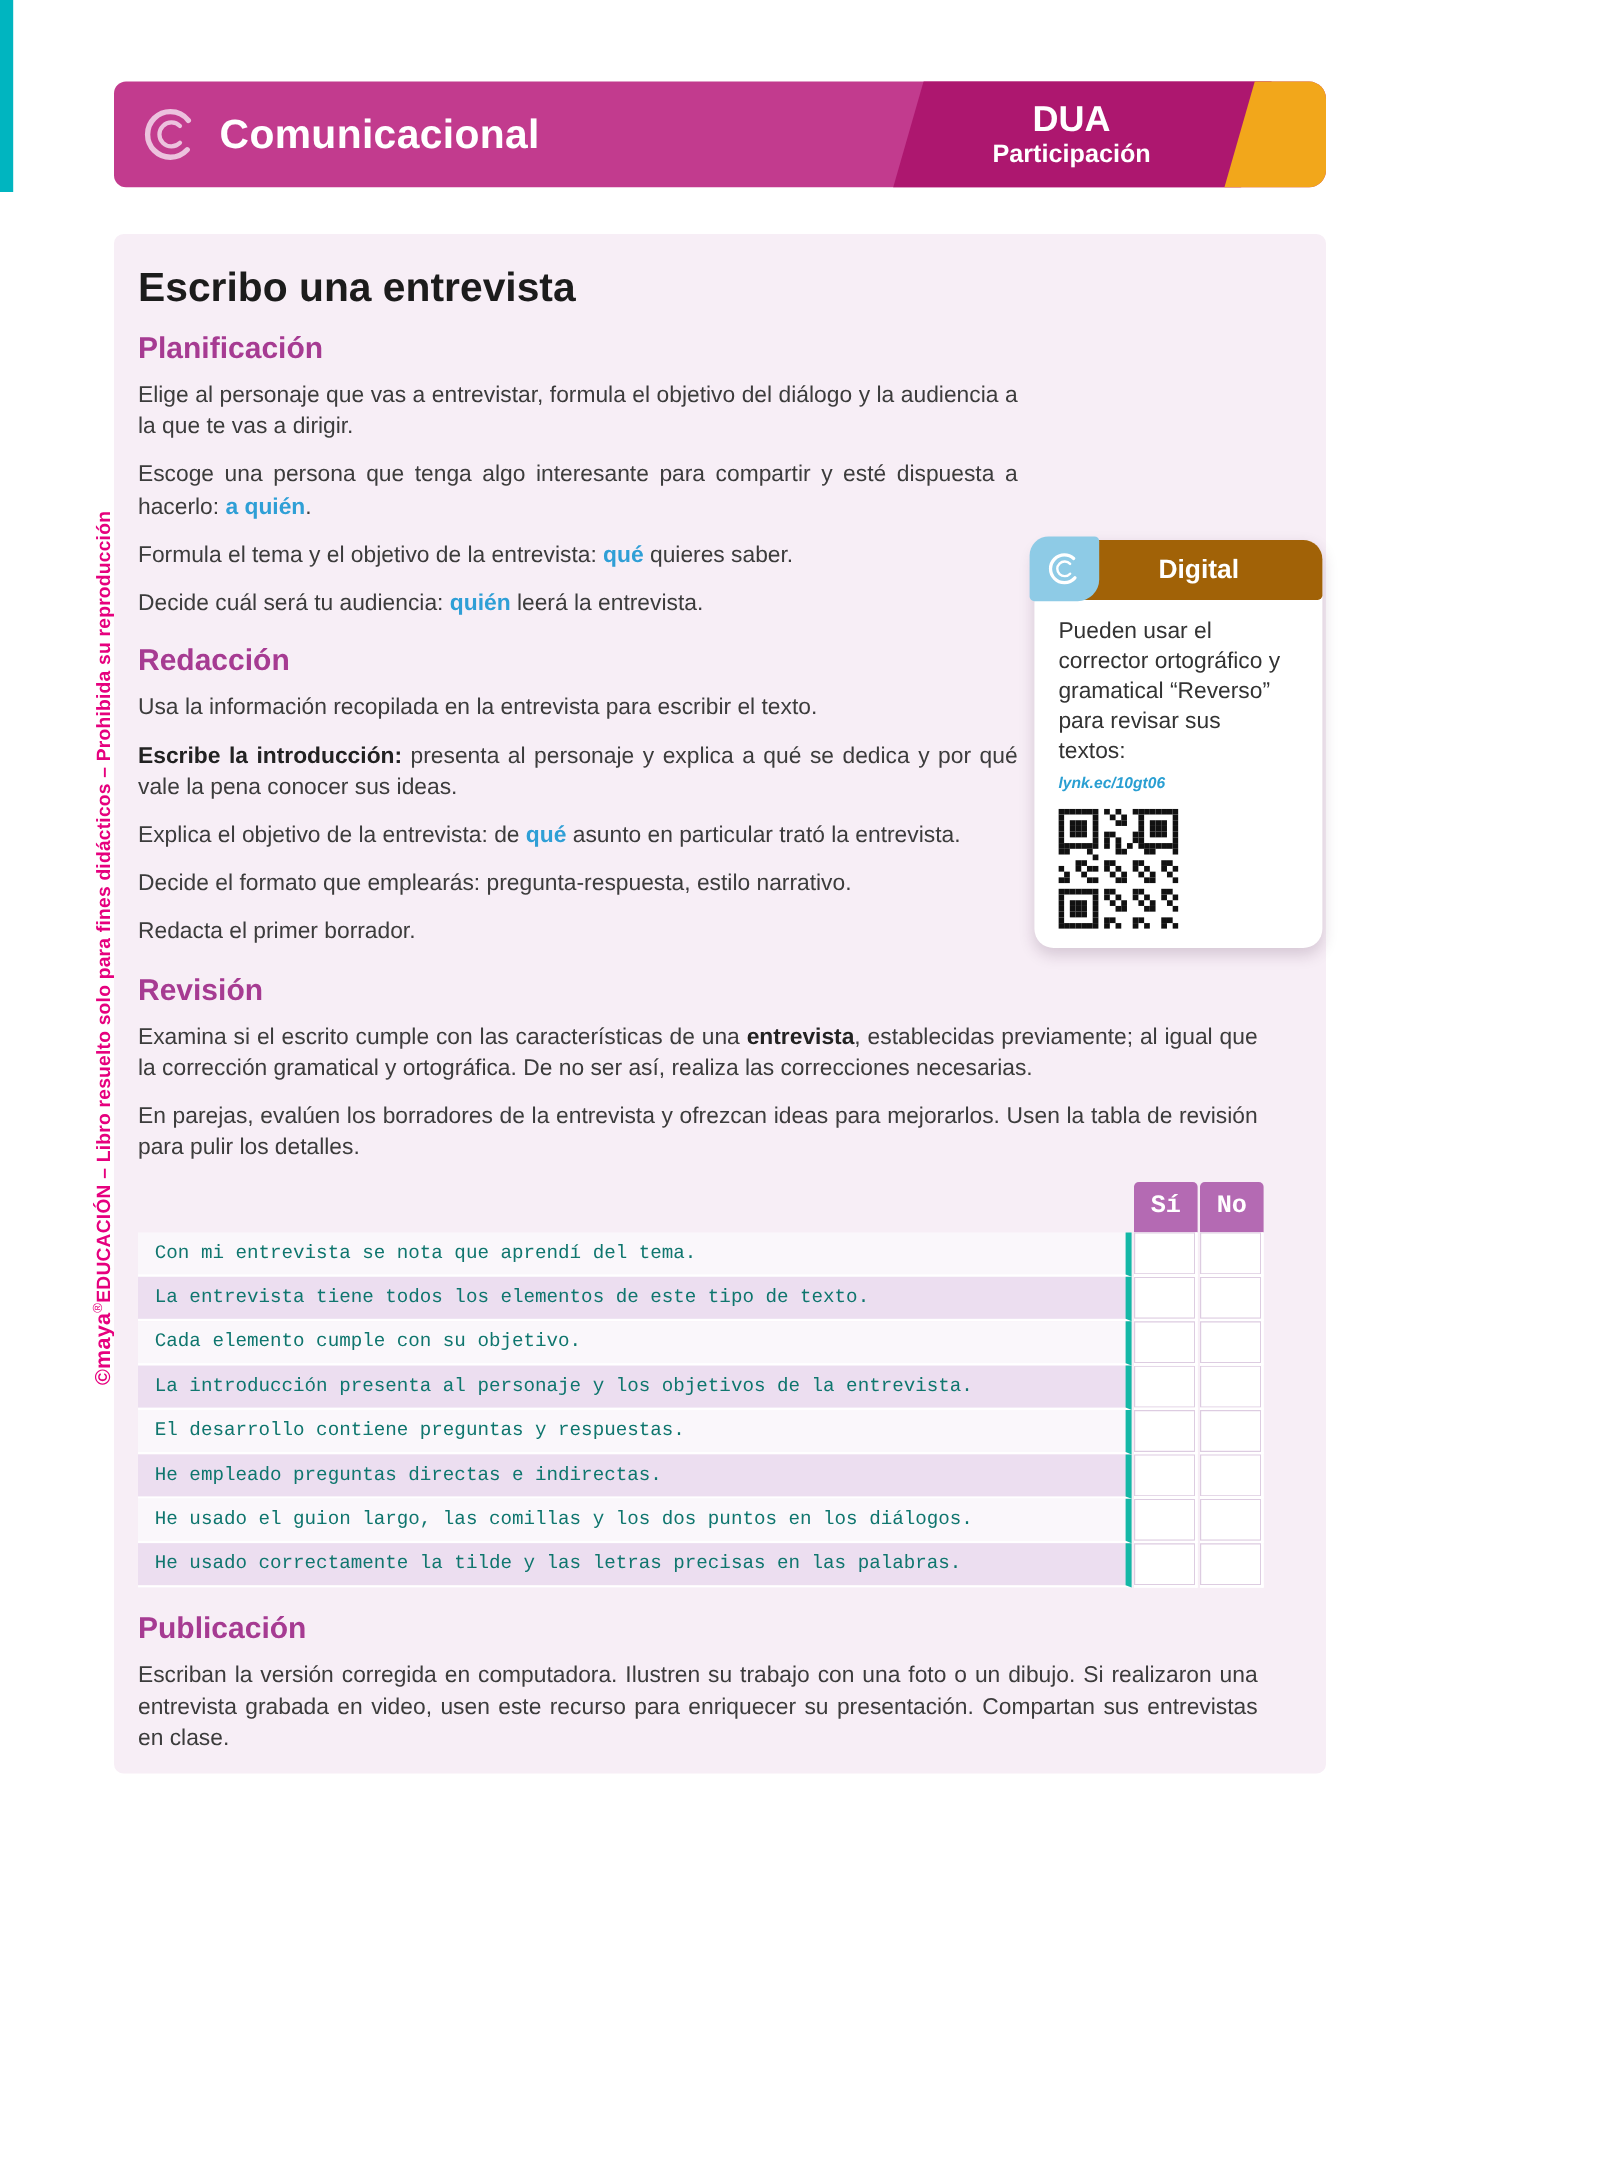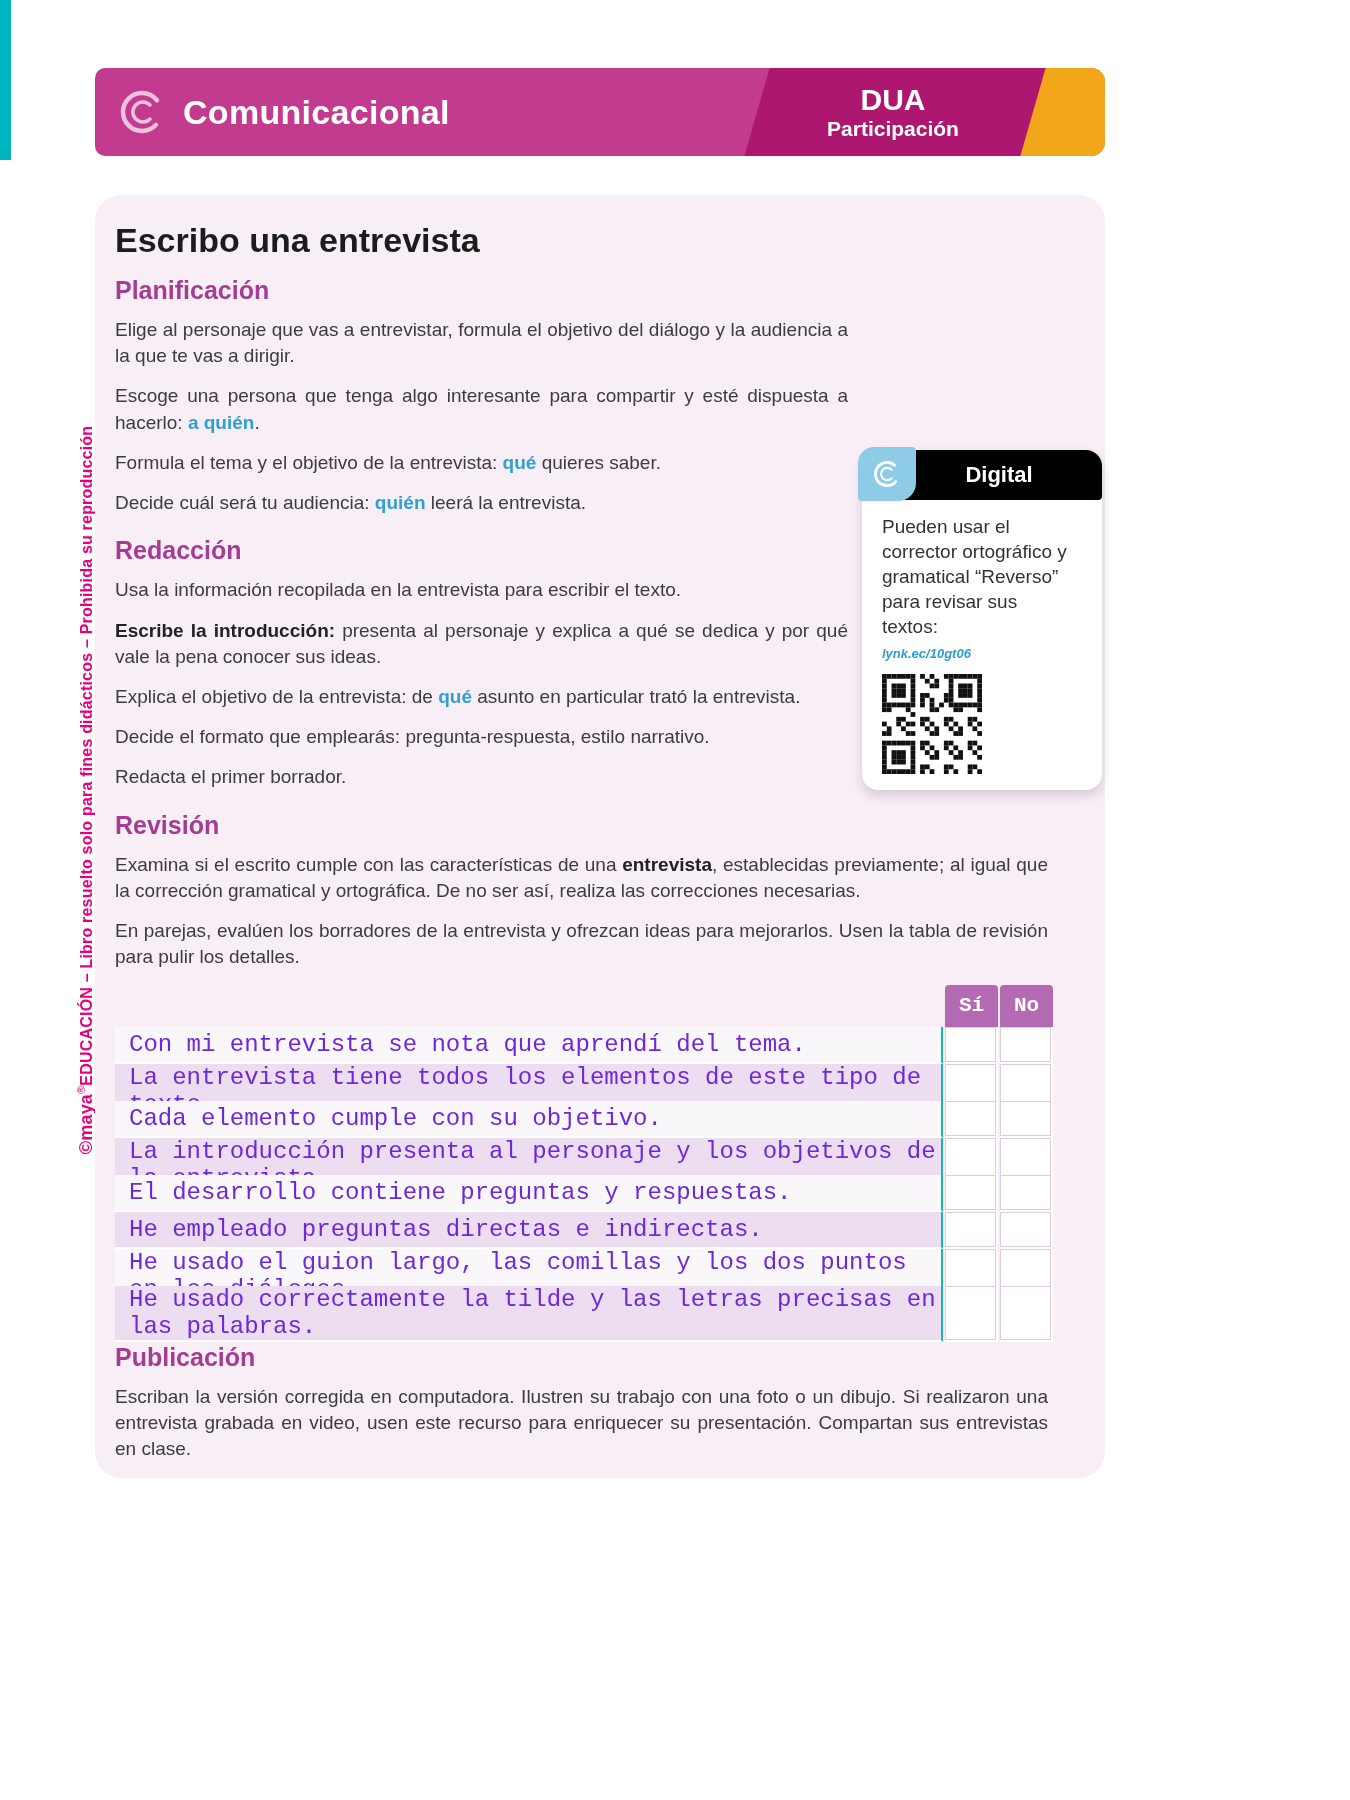--- a/index.html
+++ b/index.html
@@ -46,21 +46,21 @@
     transform:translate(-50%,-50%) rotate(-90deg);
     white-space:nowrap; color:#e6007e; font-size:16px; letter-spacing:.2px;
   }
   .vertical-note .brand { font-weight:800; font-size:18px; }
   .vertical-note .reg { font-size:11px; vertical-align:super; }
   .vertical-note .rest { font-weight:600; }
 
   
   .content {
     position:absolute; left:95px; top:195px; width:1010px; height:1283px;
-    background:#f7eef6; border-radius:26px;
+    background:#f7eef6; border-radius:8px;
     padding:26px 57px 30px 20px;
   }
   .page-title { font-size:34px; font-weight:bold; color:#1c1c1c; margin:0 0 4px 0; }
   h3.sec { color:#a63b92; font-size:25px; font-weight:bold; margin:20px 0 12px 0; }
   h3.sec:first-of-type { margin-top:16px; }
   .content p { font-size:19px; color:#3c3c3c; line-height:1.38; margin:0 0 14px 0; text-align:justify; }
   .content p.narrow { max-width:733px; }
   .kw { color:#2f9fd6; font-weight:bold; }
   .bld { font-weight:bold; color:#222; }
 
@@ -69,39 +69,39 @@
   .t-head { display:grid; grid-template-columns:1fr 55px 55px; height:42px; }
   .t-head .h-spacer { background:transparent; }
   .t-head .h-cell {
     background:#b46ab3; color:#fff; font-weight:bold; font-size:21px;
     display:flex; align-items:center; justify-content:center;
     border-radius:4px 4px 0 0; margin-left:2px;
   }
   .t-row { display:grid; grid-template-columns:1fr 55px 55px; height:37px; }
   .t-row .t-text {
     display:flex; align-items:center; padding-left:14px;
-    font-size:24px; color:#6d28d9; border-bottom:2px solid #fff; border-right:2px solid #14b8a6;
+    font-size:16px; color:#0f766e; border-bottom:2px solid #fff; border-right:5px solid #14b8a6;
   }
   .t-row:nth-child(odd) .t-text { background:#faf7fb; }
   .t-row:nth-child(even) .t-text { background:#ecdef0; }
   .t-row .t-ans {
     background:#ffffff; box-shadow:inset 0 0 0 1px #ddcce1;
     border-bottom:2px solid #fff; border-right:2px solid #fff;
     margin-left:2px;
   }
 
   
   .digital-card {
     position:absolute; left:862px; top:450px; width:240px;
     background:#ffffff; border-radius:16px;
     box-shadow:0 5px 12px rgba(60,20,60,.18);
     padding-bottom:16px;
   }
   .digital-head {
-    position:relative; height:50px; background:#000000;
+    position:relative; height:50px; background:#a16207;
     border-radius:16px 16px 4px 4px;
     display:flex; align-items:center; justify-content:center;
   }
   .digital-logo-tab {
     position:absolute; left:-4px; top:-3px; width:58px; height:54px;
     background:#8ecbe6; border-radius:16px 4px 18px 4px;
     display:flex; align-items:center; justify-content:center;
   }
   .digital-title { color:#fff; font-weight:bold; font-size:22px; padding-left:34px; }
   .digital-body { padding:14px 29px 0 20px; font-size:19px; color:#333; line-height:1.32; }

